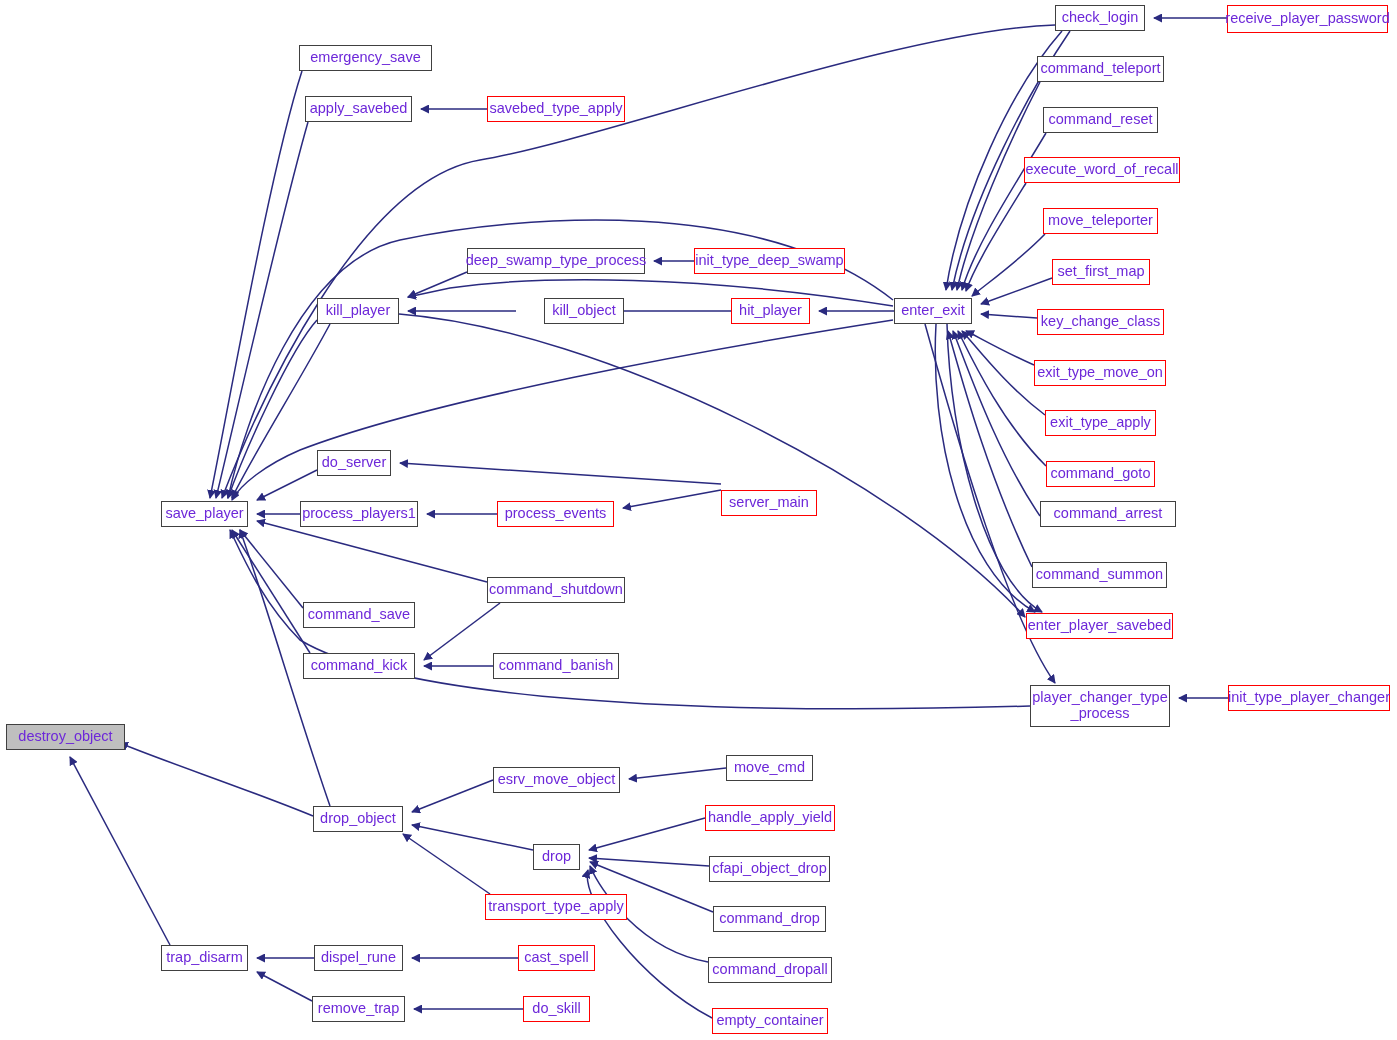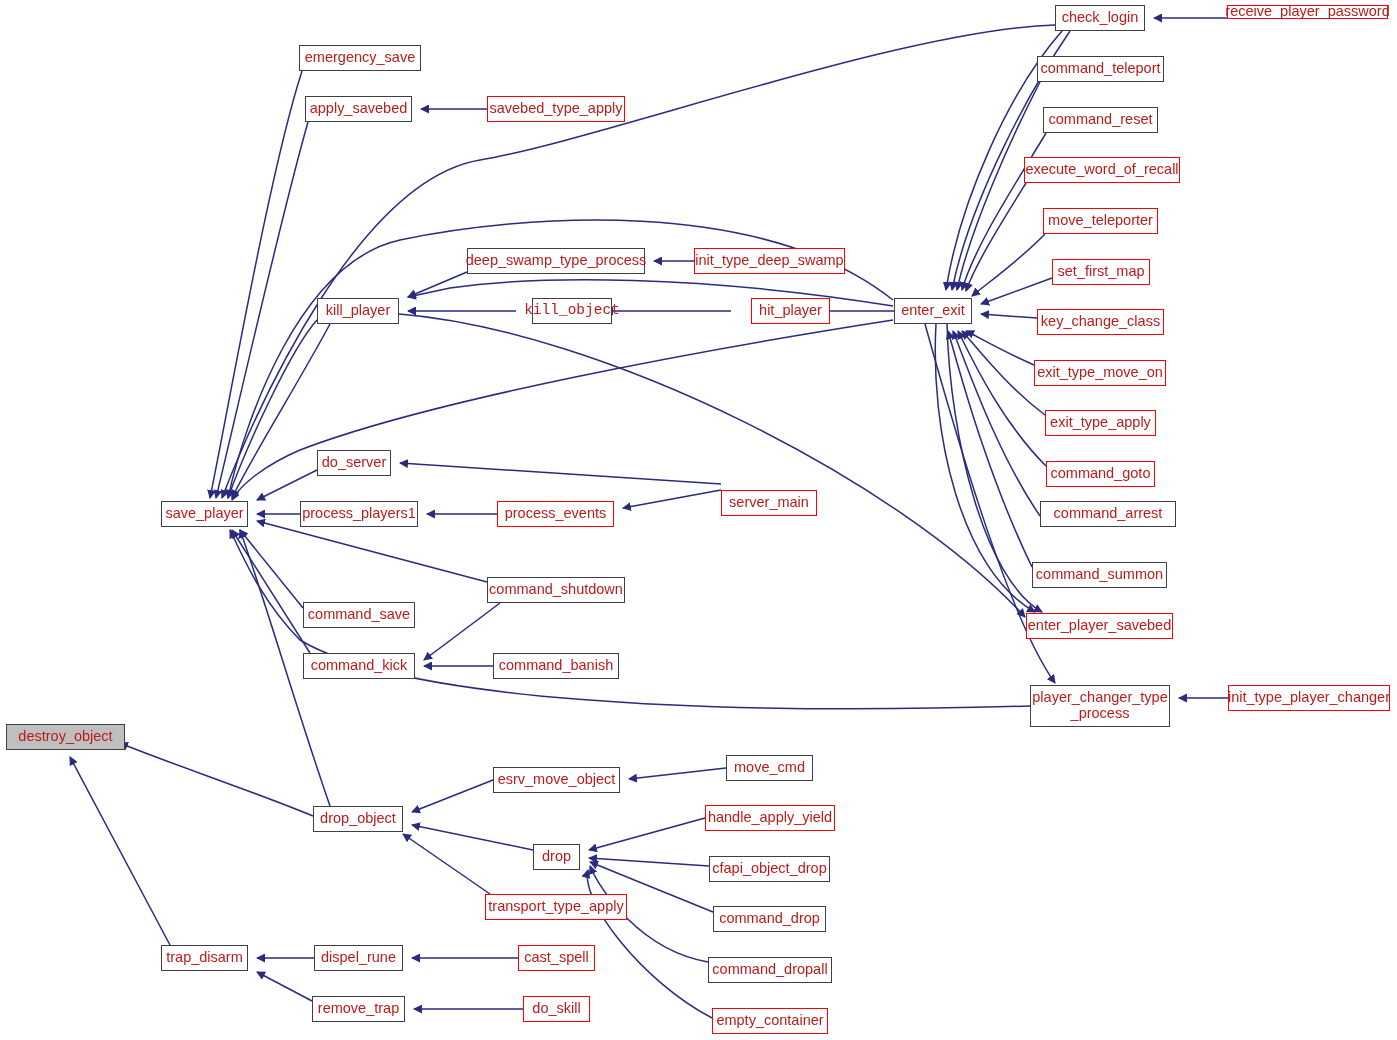--- a/index.html
+++ b/index.html
@@ -1,20 +1,20 @@
 <!DOCTYPE html>
 <html><head>
 <meta charset="utf-8">
 <style>
   html,body{margin:0;padding:0;background:#ffffff;}
   body{width:1397px;height:1040px;overflow:hidden;font-family:"Liberation Sans",sans-serif;}
   #canvas{position:relative;width:1397px;height:1040px;}
   #edges{position:absolute;left:0;top:0;width:1397px;height:1040px;}
   .node{position:absolute;box-sizing:border-box;display:flex;align-items:center;justify-content:center;
-        background:#ffffff;border:1px solid #404040;color:#b91c1c;font-size:14.5px;line-height:1.08;
+        background:#ffffff;border:1px solid #404040;color:#6d28d9;font-size:14.5px;line-height:1.08;
         text-align:center;white-space:pre-line;z-index:5;}
   .node.red{border:1px solid #ff0000;}
   .node.gray{background:#bfbfbf;border:1px solid #404040;}
 </style>
 </head>
 <body>
 
 <div id="canvas">
   <svg id="edges" viewBox="0 0 1397 1040" xmlns="http://www.w3.org/2000/svg">
     <defs>
@@ -79,41 +79,41 @@
         <path d="M330,806 C300,720 265,600 240,530" marker-end="url(#ah)"></path>
         <path d="M313,816 C250,790 160,760 120,743" marker-end="url(#ah)"></path>
         <path d="M518,958 L412,958" marker-end="url(#ah)"></path>
         <path d="M314,958 L257,958" marker-end="url(#ah)"></path>
         <path d="M523,1009 L414,1009" marker-end="url(#ah)"></path>
         <path d="M312,1001 L257,972" marker-end="url(#ah)"></path>
         <path d="M170,945 L70,757" marker-end="url(#ah)"></path>
       </g>
   </svg>
   <div id="node-layer">
-      <div class="node" style="left: 299px; top: 45px; width: 122px; height: 26px;"><span>emergency_save</span></div>
+      <div class="node" style="left: 299px; top: 45px; width: 133px; height: 26px;"><span>emergency_save</span></div>
       <div class="node" style="left: 305px; top: 96px; width: 107px; height: 26px;"><span>apply_savebed</span></div>
       <div class="node red" style="left: 487px; top: 96px; width: 138px; height: 26px;"><span>savebed_type_apply</span></div>
       <div class="node" style="left: 467px; top: 248px; width: 178px; height: 26px;"><span>deep_swamp_type_process</span></div>
       <div class="node red" style="left: 694px; top: 248px; width: 151px; height: 26px;"><span>init_type_deep_swamp</span></div>
       <div class="node" style="left: 317px; top: 298px; width: 82px; height: 26px;"><span>kill_player</span></div>
-      <div class="node" style="left: 532px; top: 298px; width: 80px; height: 26px; font-family: Liberation Mono, monospace;"><span>kill_object</span></div>
-      <div class="node red" style="left: 731px; top: 298px; width: 79px; height: 26px; margin-left: 20px;"><span>hit_player</span></div>
+      <div class="node" style="left: 544px; top: 298px; width: 80px; height: 26px;"><span>kill_object</span></div>
+      <div class="node red" style="left: 731px; top: 298px; width: 79px; height: 26px;"><span>hit_player</span></div>
       <div class="node" style="left: 894px; top: 298px; width: 78px; height: 26px;"><span>enter_exit</span></div>
       <div class="node" style="left: 317px; top: 450px; width: 74px; height: 26px;"><span>do_server</span></div>
       <div class="node red" style="left: 721px; top: 490px; width: 96px; height: 26px;"><span>server_main</span></div>
       <div class="node" style="left: 161px; top: 501px; width: 87px; height: 26px;"><span>save_player</span></div>
       <div class="node" style="left: 300px; top: 501px; width: 118px; height: 26px;"><span>process_players1</span></div>
       <div class="node red" style="left: 497px; top: 501px; width: 117px; height: 26px;"><span>process_events</span></div>
       <div class="node" style="left: 487px; top: 577px; width: 138px; height: 26px;"><span>command_shutdown</span></div>
       <div class="node" style="left: 303px; top: 602px; width: 112px; height: 26px;"><span>command_save</span></div>
       <div class="node" style="left: 303px; top: 653px; width: 112px; height: 26px;"><span>command_kick</span></div>
       <div class="node" style="left: 493px; top: 653px; width: 126px; height: 26px;"><span>command_banish</span></div>
       <div class="node gray" style="left: 6px; top: 724px; width: 119px; height: 26px;"><span>destroy_object</span></div>
       <div class="node" style="left: 1055px; top: 5px; width: 90px; height: 26px;"><span>check_login</span></div>
-      <div class="node red" style="left: 1227px; top: 5px; width: 161px; height: 14px;"><span>receive_player_password</span></div>
+      <div class="node red" style="left: 1227px; top: 5px; width: 161px; height: 28px;"><span>receive_player_password</span></div>
       <div class="node" style="left: 1037px; top: 56px; width: 127px; height: 26px;"><span>command_teleport</span></div>
       <div class="node" style="left: 1043px; top: 107px; width: 115px; height: 26px;"><span>command_reset</span></div>
       <div class="node red" style="left: 1024px; top: 157px; width: 156px; height: 26px;"><span>execute_word_of_recall</span></div>
       <div class="node red" style="left: 1043px; top: 208px; width: 115px; height: 26px;"><span>move_teleporter</span></div>
       <div class="node red" style="left: 1052px; top: 259px; width: 98px; height: 26px;"><span>set_first_map</span></div>
       <div class="node red" style="left: 1037px; top: 309px; width: 127px; height: 26px;"><span>key_change_class</span></div>
       <div class="node red" style="left: 1034px; top: 360px; width: 132px; height: 26px;"><span>exit_type_move_on</span></div>
       <div class="node red" style="left: 1045px; top: 410px; width: 111px; height: 26px;"><span>exit_type_apply</span></div>
       <div class="node red" style="left: 1046px; top: 461px; width: 109px; height: 26px;"><span>command_goto</span></div>
       <div class="node" style="left: 1040px; top: 501px; width: 136px; height: 26px;"><span>command_arrest</span></div>

